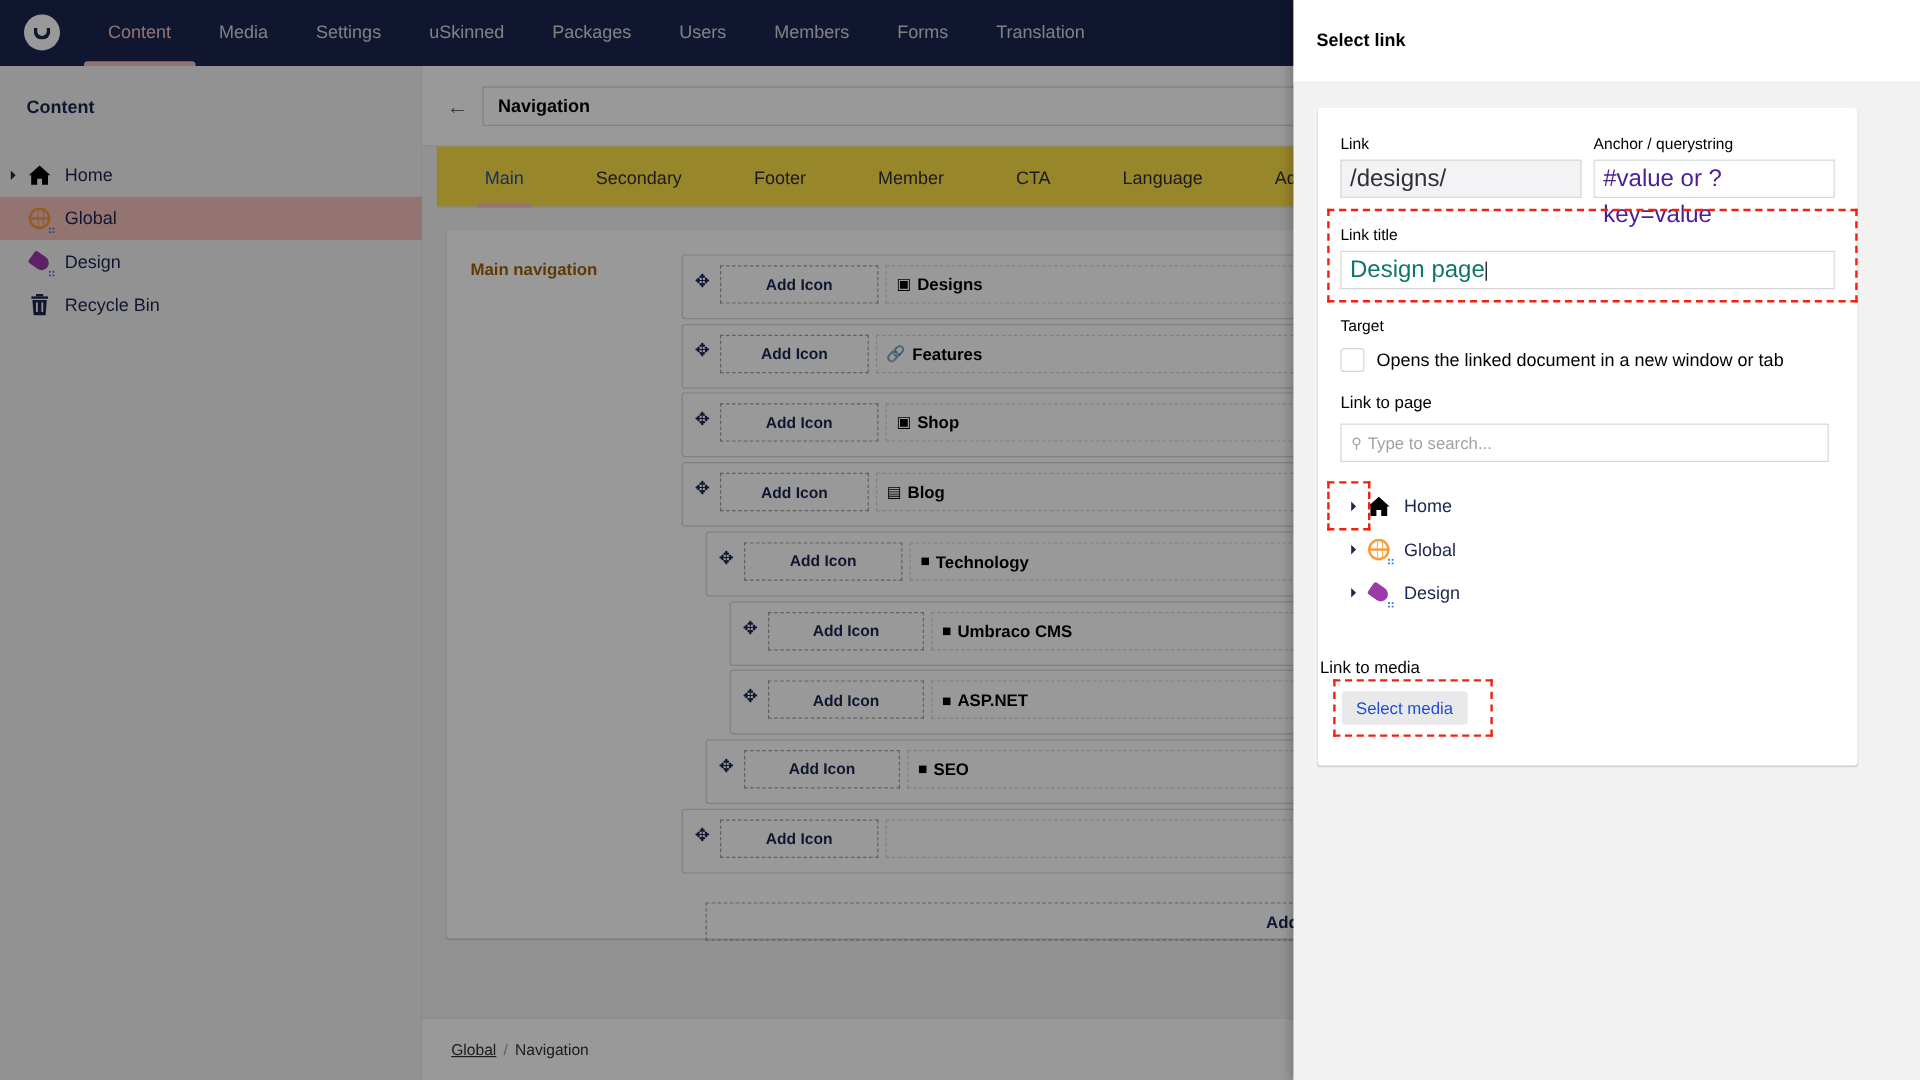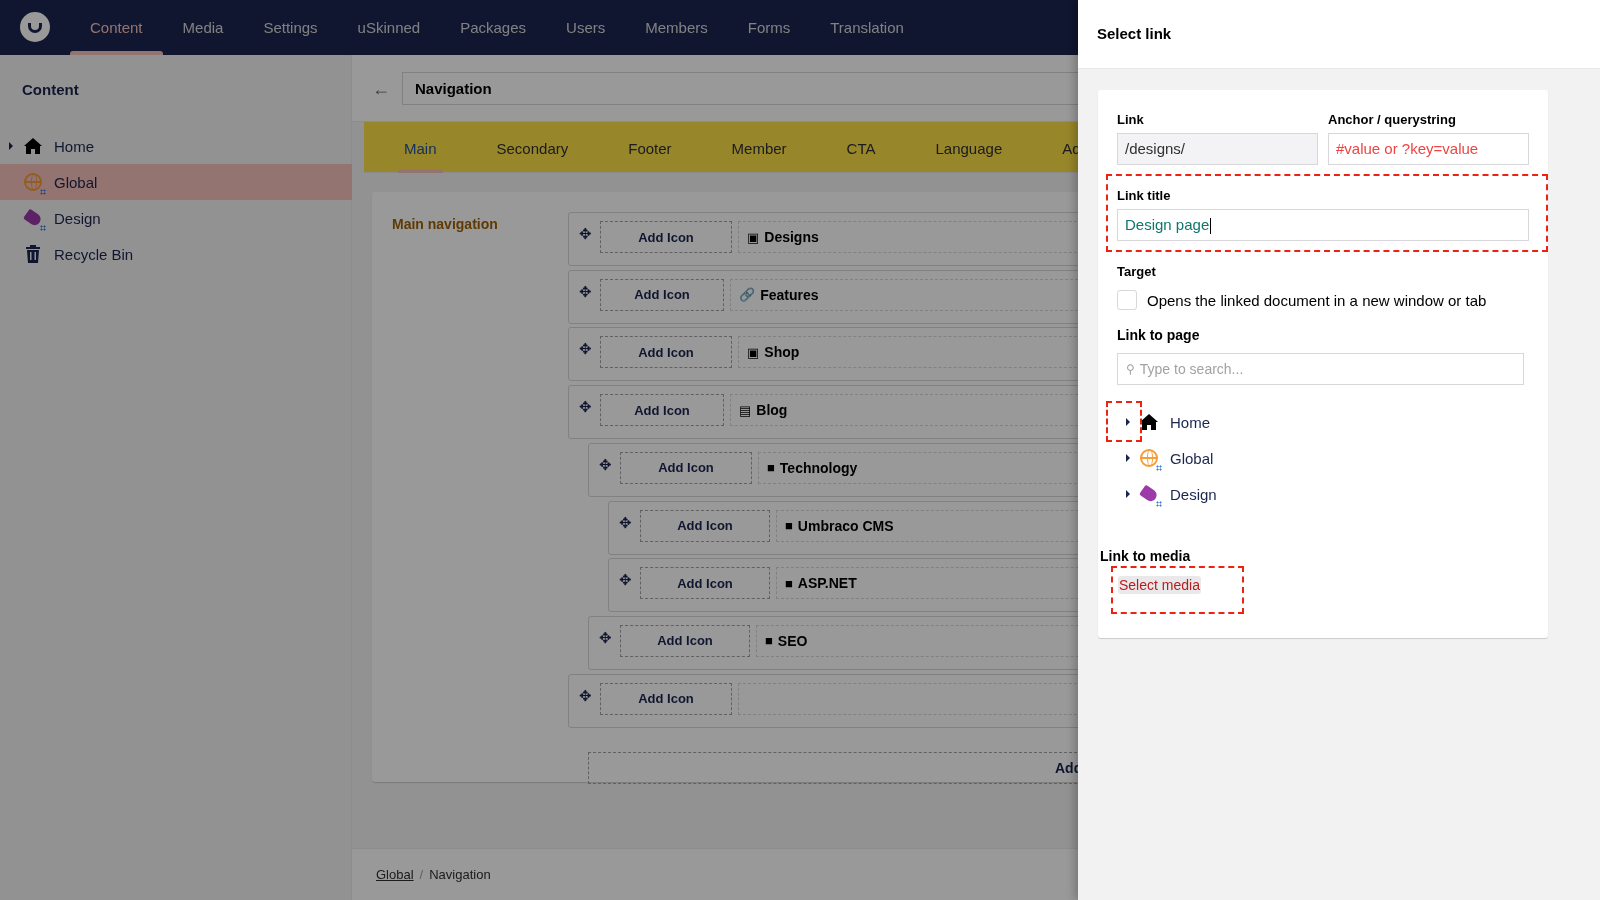--- a/index.html
+++ b/index.html
@@ -50,36 +50,36 @@
   .breadcrumb a { color: #303033; text-decoration: underline; cursor: pointer; }
   .breadcrumb .sep { color: #a2a1a6; }
 
   .overlay { position: absolute; left: 0; top: 0; width: 1078px; height: 900px; background: rgba(0,0,0,0.4); }
 
   
   .dialog { position: absolute; left: 1078px; top: 0; width: 522px; height: 900px; background: #f3f2f3; box-shadow: -4px 0 8px rgba(0,0,0,0.2); }
   .dialog-header { position: absolute; left: 0; top: 0; width: 100%; height: 69px; background: #fff; border-bottom: 1px solid #e9e9eb; }
   .dialog-title { position: absolute; left: 19px; top: 25px; font-size: 15px; font-weight: bold; color: #000; }
   .dialog-card { position: absolute; left: 20px; top: 90px; width: 450px; height: 548px; background: #fff; border-radius: 3px; box-shadow: 0 1px 1px rgba(0,0,0,0.16); }
-  .f-label { position: absolute; font-size: 13px; font-weight: bold; color: #000; }
-  .f-input { position: absolute; height: 32px; border: 1px solid #d8d7d9; font-size: 15px; padding: 0 7px; line-height: 30px; color: #1b264f; background: #fff; font-family: "Liberation Sans", sans-serif; }
+  .f-label { position: absolute; font-size: 13px; font-weight: normal; color: #000; }
+  .f-input { position: absolute; height: 32px; border: 1px solid #d8d7d9; font-size: 20px; padding: 0 7px; line-height: 30px; color: #1b264f; background: #fff; font-family: "Liberation Sans", sans-serif; }
   .f-input.readonly { background: #f3f3f5; color: #303033; }
-  .f-input.placeholder { color: #ef4444; }
+  .f-input.placeholder { color: #4c1d95; }
   .caret-bar { display: inline-block; width: 1px; height: 16px; background: #000; vertical-align: middle; margin-left: 1px; }
   .red-dash { position: absolute; border: 2px dashed #ee2211; pointer-events: none; }
   .checkbox { position: absolute; width: 20px; height: 20px; border: 1px solid #d8d7d9; border-radius: 3px; background: #fff; cursor: pointer; }
   .cb-label { position: absolute; font-size: 15px; color: #000; }
   .search-box { position: absolute; height: 32px; border: 1px solid #d8d7d9; background: #fff; display: flex; align-items: center; padding-left: 8px; cursor: text; }
   .search-box .mag { font-size: 12px; color: #a2a1a6; margin-right: 5px; }
   .search-box .ph { font-size: 14px; color: #a2a1a6; }
   .pick-item { position: absolute; left: 28px; height: 36px; width: 300px; display: flex; align-items: center; cursor: pointer; }
   .pick-item .caret { position: absolute; left: 0; width: 0; height: 0; border-left: 4px solid #1b264f; border-top: 4px solid transparent; border-bottom: 4px solid transparent; }
   .pick-item .ic { position: absolute; left: 12px; width: 22px; height: 22px; display: flex; align-items: center; justify-content: center; }
   .pick-item .lbl { position: absolute; left: 44px; font-size: 15px; color: #1b264f; }
-  .btn-media { position: absolute; height: 18px; padding: 0 1px; background: #e9e9eb; border-radius: 3px; font-size: 14px; color: #b91c1c; display: flex; align-items: center; cursor: pointer; }
+  .btn-media { position: absolute; height: 28px; padding: 0 12px; background: #e9e9eb; border-radius: 3px; font-size: 14px; color: #1d4ed8; display: flex; align-items: center; cursor: pointer; }
   .dialog-footer { position: absolute; left: 0; bottom: 0; width: 100%; height: 67px; background: #fff; border-top: 1px solid #e9e9eb; }
   .btn-close { position: absolute; right: 134px; top: 18px; font-size: 15px; color: #000; cursor: pointer; }
   .btn-submit { position: absolute; right: 52px; top: 13px; width: 75px; height: 33px; background: #2bc37c; border-radius: 3px; color: #fff; font-size: 15px; font-weight: bold; display: flex; align-items: center; justify-content: center; cursor: pointer; }
 
   
   .globe { width: 18px; height: 18px; border-radius: 50%; border: 2px solid #f79c37; position: relative; }
   .globe::before { content: ""; position: absolute; left: 5px; top: -2px; width: 4px; height: 18px; border-left: 1.5px solid #f79c37; border-right: 1.5px solid #f79c37; border-radius: 50%; }
   .globe::after { content: ""; position: absolute; left: -2px; top: 6px; width: 18px; height: 2px; background: #f79c37; }
   .dots { position: absolute; right: -2px; bottom: -2px; width: 6px; height: 6px; background:
       radial-gradient(circle, #3879d9 45%, transparent 50%) 0 0 / 3px 3px; }

